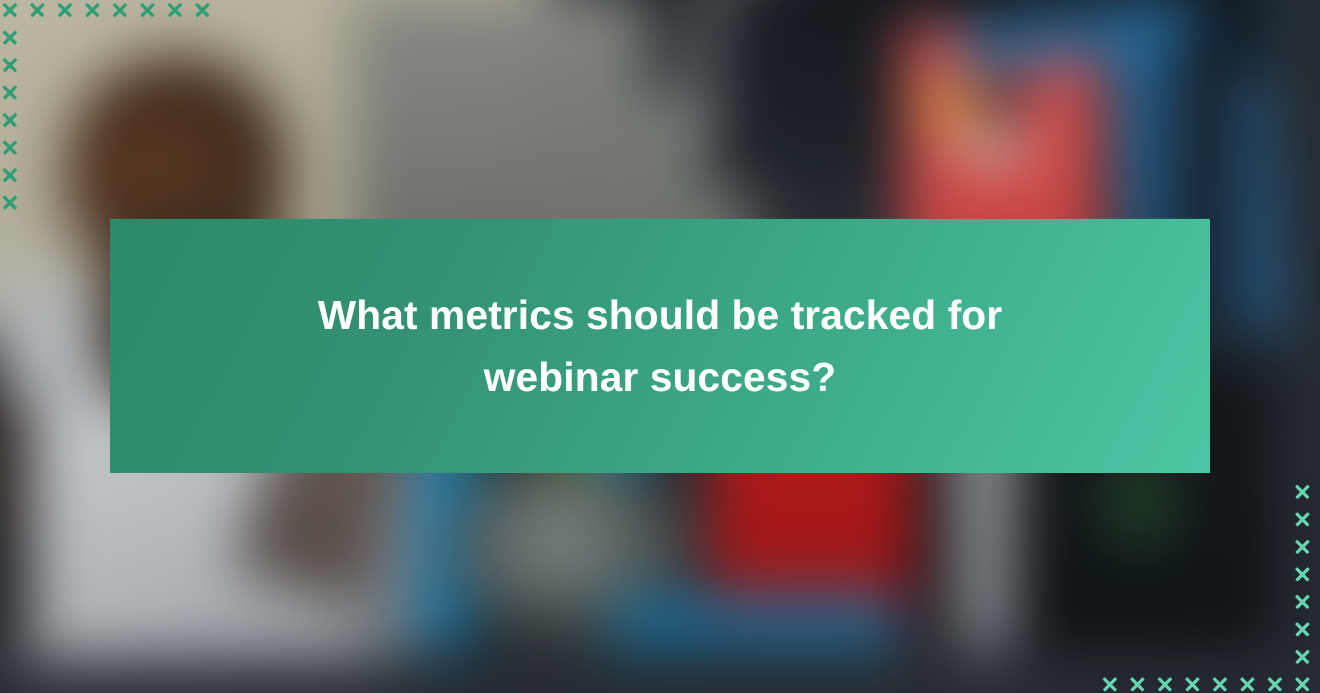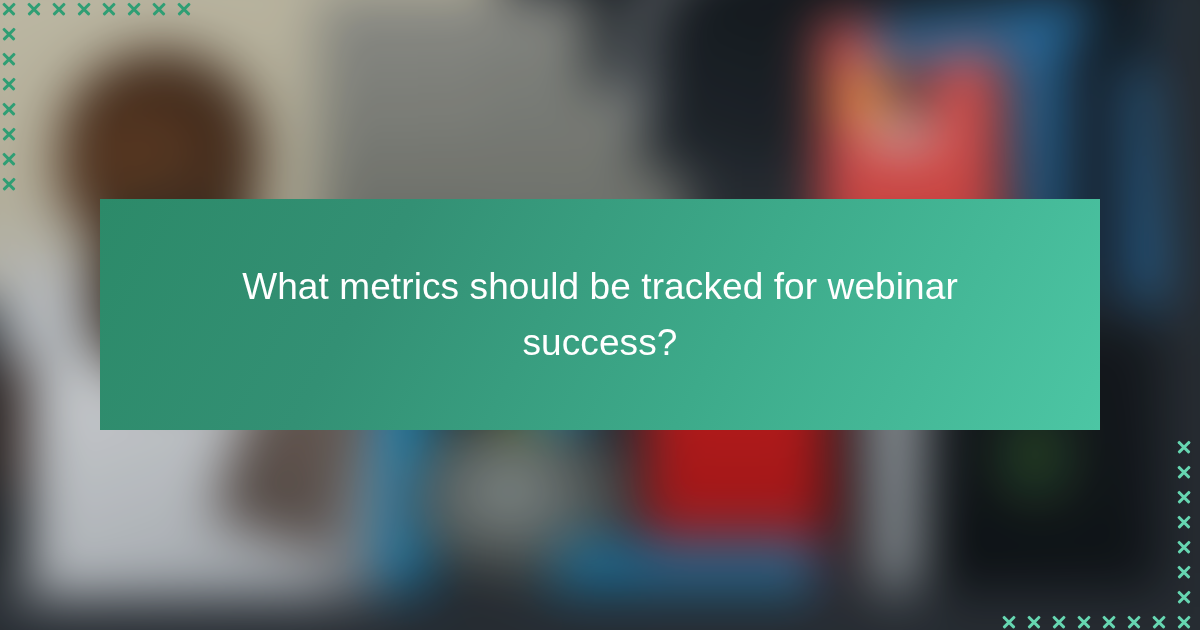--- a/index.html
+++ b/index.html
@@ -250,21 +250,21 @@
     width:1000px; height:231px;
     background:linear-gradient(118deg,#2c8a69 0%,#339074 28%,#3daa8a 62%,#4cc6a4 100%);
     display:flex;
     align-items:center;
     justify-content:center;
   }
   #title {
     color:#ffffff;
     font-family:"Liberation Sans", sans-serif;
     font-size:37px;
-    font-weight:400;
+    font-weight:700;
     line-height:56px;
     text-align:center;
     letter-spacing:.1px;
     max-width:760px;
     padding:0 20px;
   }
 </style>
 </head>
 <body>
 

